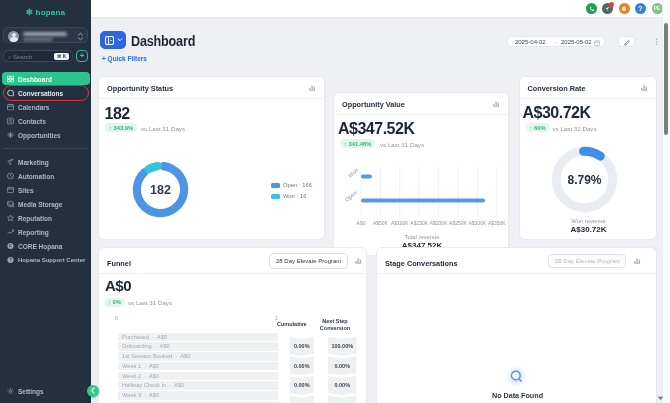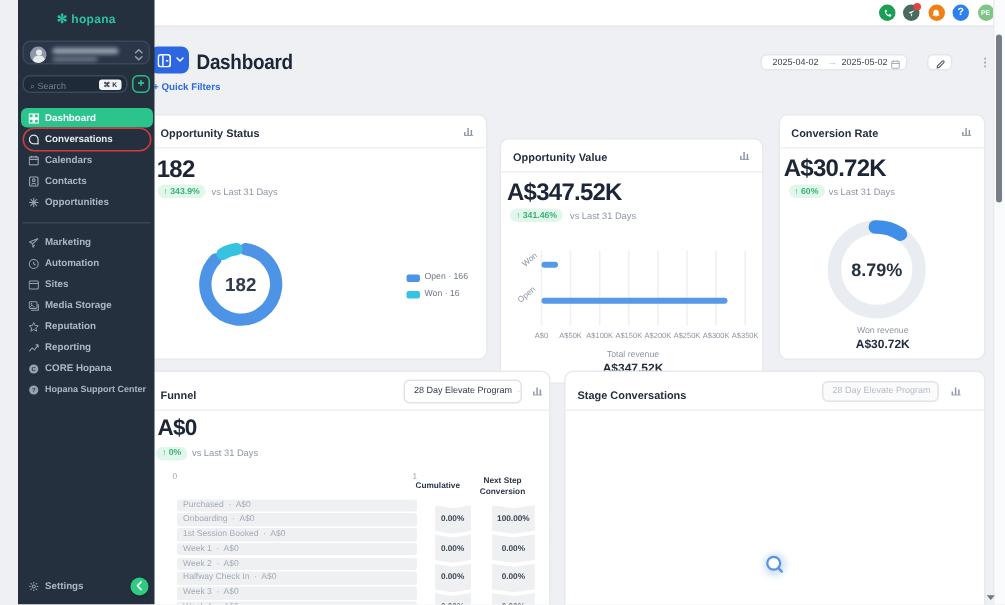--- a/index.html
+++ b/index.html
@@ -1,20 +1,20 @@
 <!DOCTYPE html>
 <html><head>
 <meta charset="utf-8">
 <style>
   * { margin:0; padding:0; box-sizing:border-box; }
   html,body { width:670px; height:403px; overflow:hidden; font-family:"Liberation Sans", sans-serif; }
   body { position:relative; background:#eef0f3; }
   .abs { position:absolute; }
   
-  #sidebar { position:absolute; left:12px; top:0; width:91px; height:403px; background:#25303f; z-index:5; }
+  #sidebar { position:absolute; left:0; top:0; width:91px; height:403px; background:#25303f; z-index:5; }
   .nav-item { position:absolute; left:0; width:91px; height:14px; }
   .nav-ic { position:absolute; left:7px; top:50%; transform:translateY(-50%); width:7px; height:7px; }
   .nav-tx { position:absolute; left:18px; top:50%; transform:translateY(-50%); font-size:6.5px; font-weight:700; color:#aeb6c3; white-space:nowrap; }
   
   #topbar { position:absolute; left:91px; top:0; width:571px; height:18px; background:#ffffff; border-bottom:1px solid #e4e6ea; z-index:4; }
   .circ { position:absolute; top:3px; width:11px; height:11px; border-radius:50%; display:flex; align-items:center; justify-content:center; }
   
   .card { position:absolute; background:#fff; border:1px solid #e7e9ed; border-radius:6px; }
   .card-ht { position:absolute; left:8px; top:7px; font-size:7.3px; font-weight:700; color:#232e3f; white-space:nowrap; }
   .card-div { position:absolute; left:0; right:0; top:21px; height:1px; background:#eef0f2; }
@@ -346,20 +346,21 @@
     <svg class="abs" style="left:128px;top:116.5px;" width="23" height="23" viewBox="0 0 23 23">
       <defs>
           <filter id="gb" x="-50%" y="-50%" width="200%" height="200%">
             <feGaussianBlur stdDeviation="2.2"></feGaussianBlur>
           </filter>
         </defs>
       <circle cx="11.5" cy="11.5" r="7.5" fill="#c4d9f7" opacity="0.75" filter="url(#gb)"></circle>
       <circle cx="10.8" cy="10.5" r="4.3" fill="#ffffff" stroke="#5592e8" stroke-width="1.5"></circle>
       <path d="M14.1 13.9 L16.2 16.1" stroke="#5592e8" stroke-width="1.5" stroke-linecap="round"></path>
     </svg>
+    <div class="abs" style="left:0;top:142.5px;width:281px;text-align:center;font-size:7.2px;font-weight:700;color:#2b3544;">No Data Found</div>
   </div>
 </div>
 <div id="scroll">
   <div class="abs" style="left:662px;top:0;width:8px;height:403px;background:#fafbfc;border-left:1px solid #ececee;z-index:7;"></div>
   <div class="abs" style="left:663.5px;top:23px;width:4.5px;height:112px;background:#787e88;border-radius:2.5px;z-index:8;"></div>
   <svg class="abs" style="left:657px;top:396px;z-index:8;" width="7" height="5" viewBox="0 0 7 5">
       <path d="M0.8 0.8 L3.5 4 L6.2 0.8 z" fill="#6f7680"></path>
     </svg>
 </div>
 

